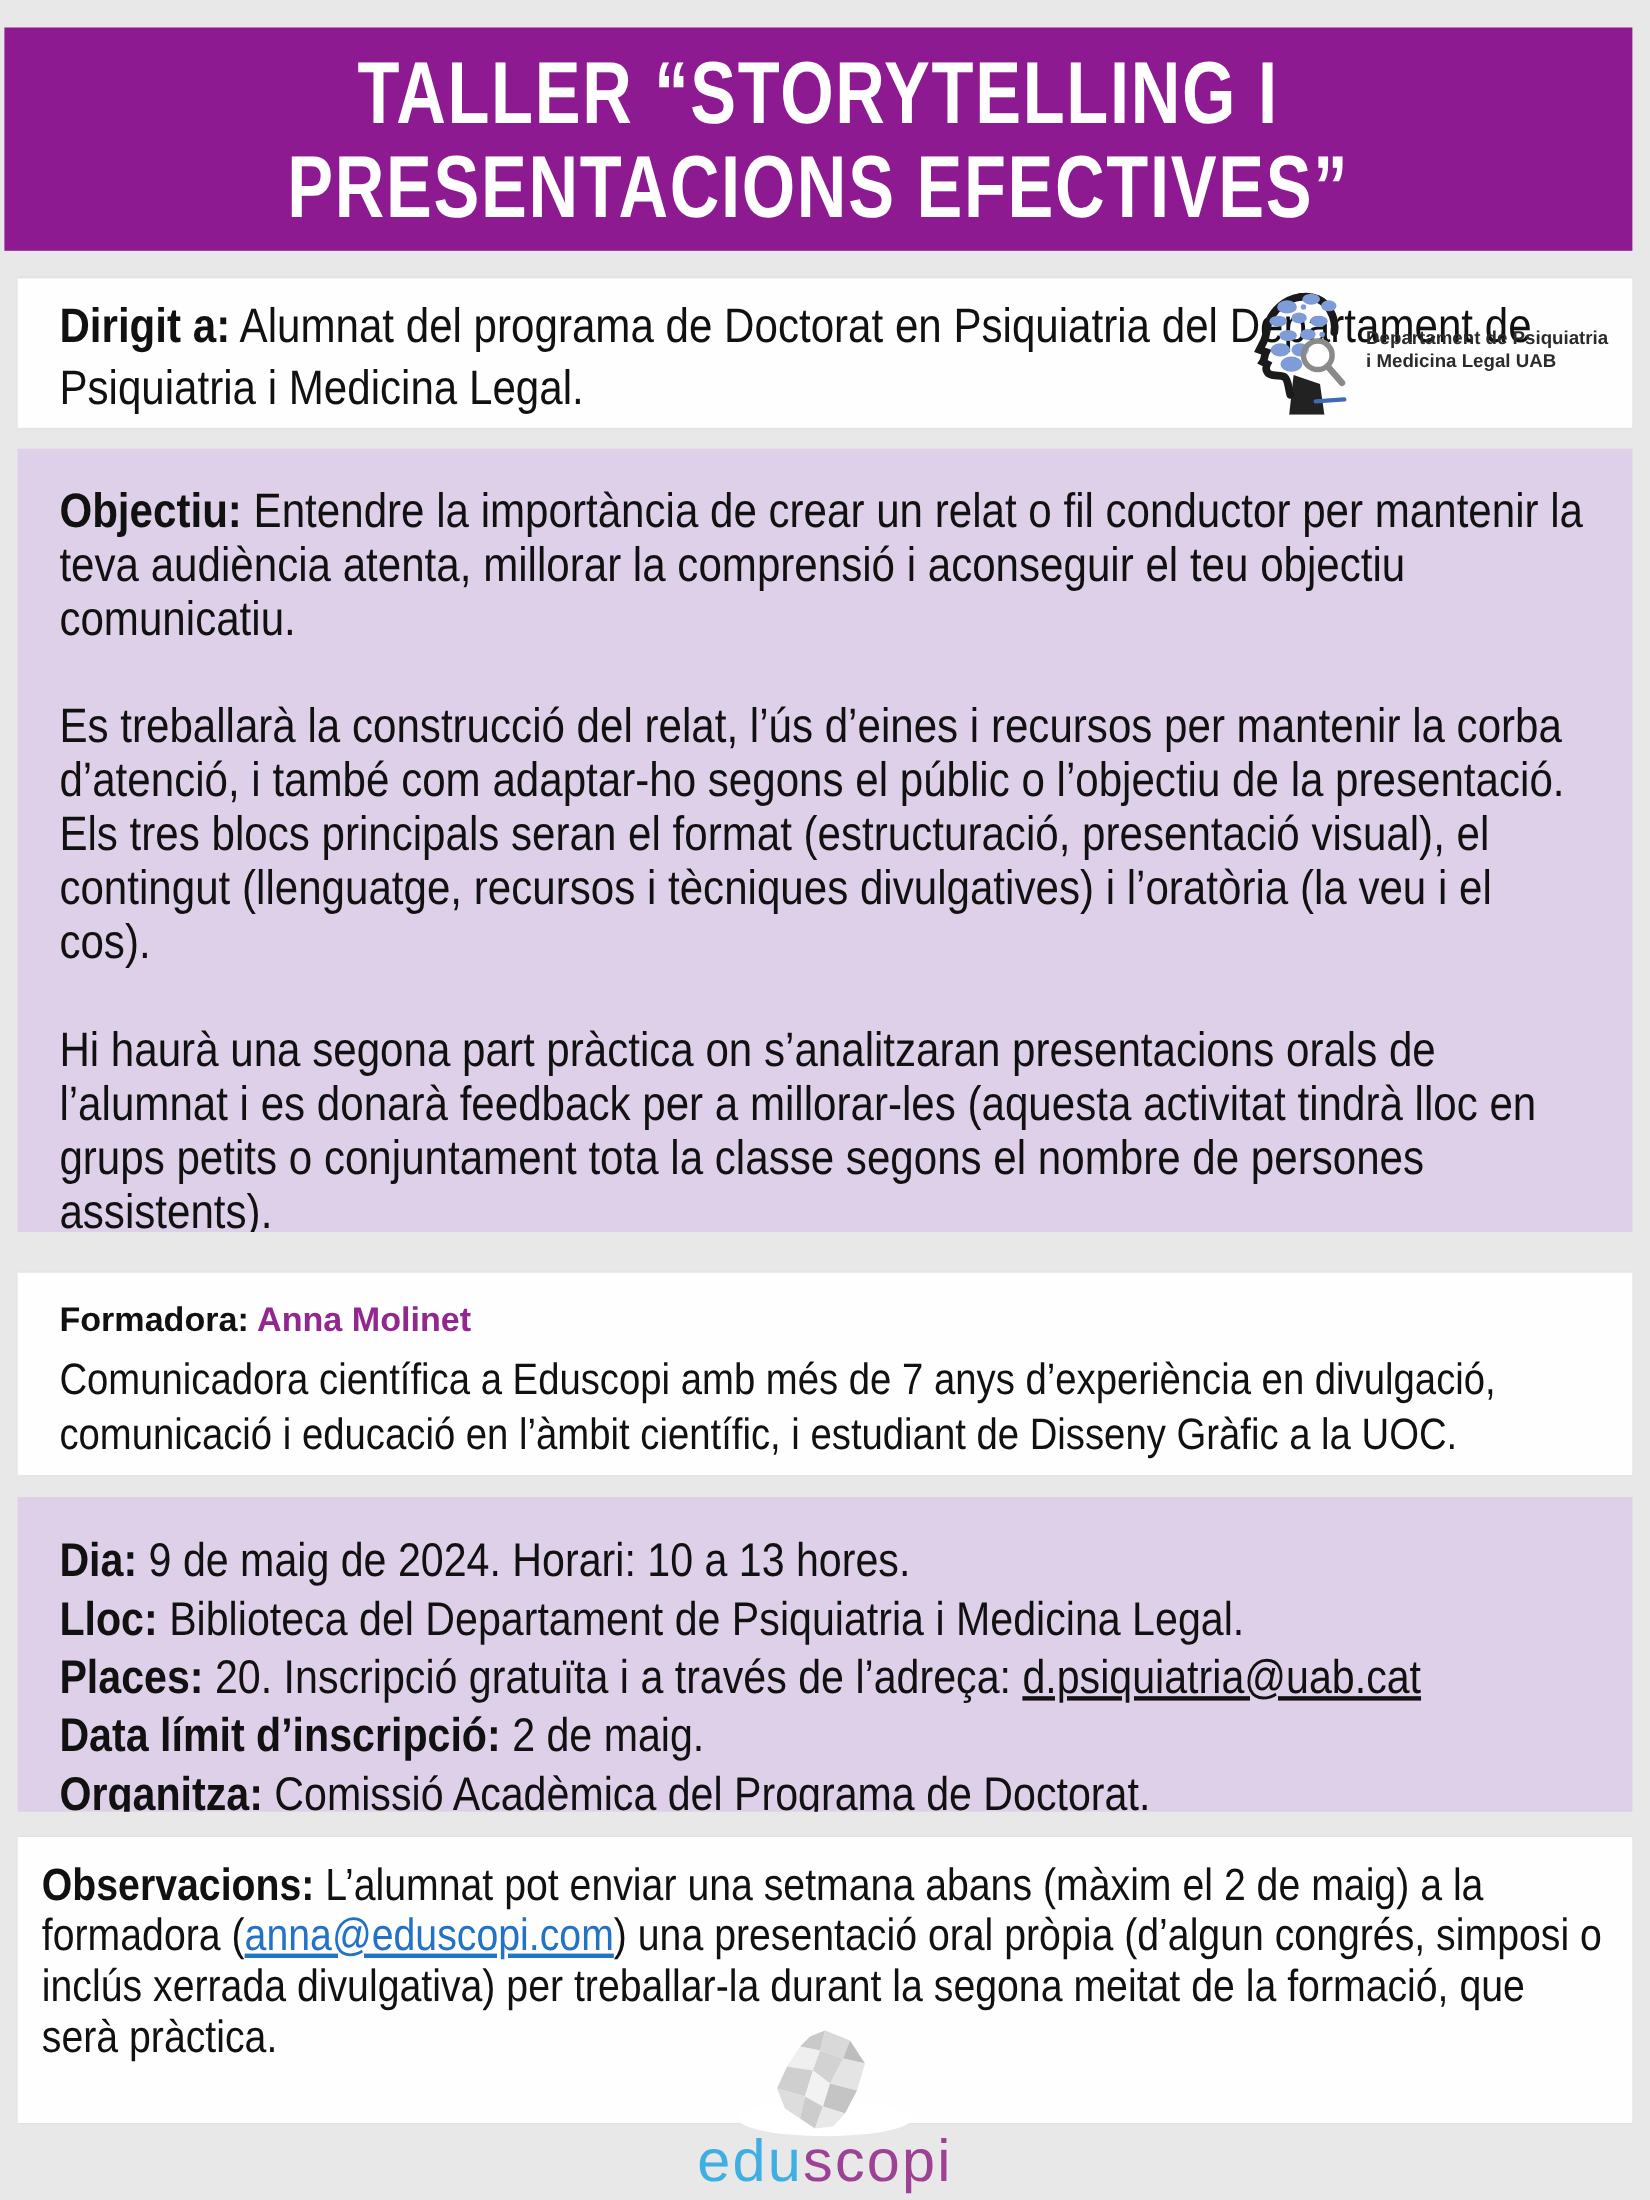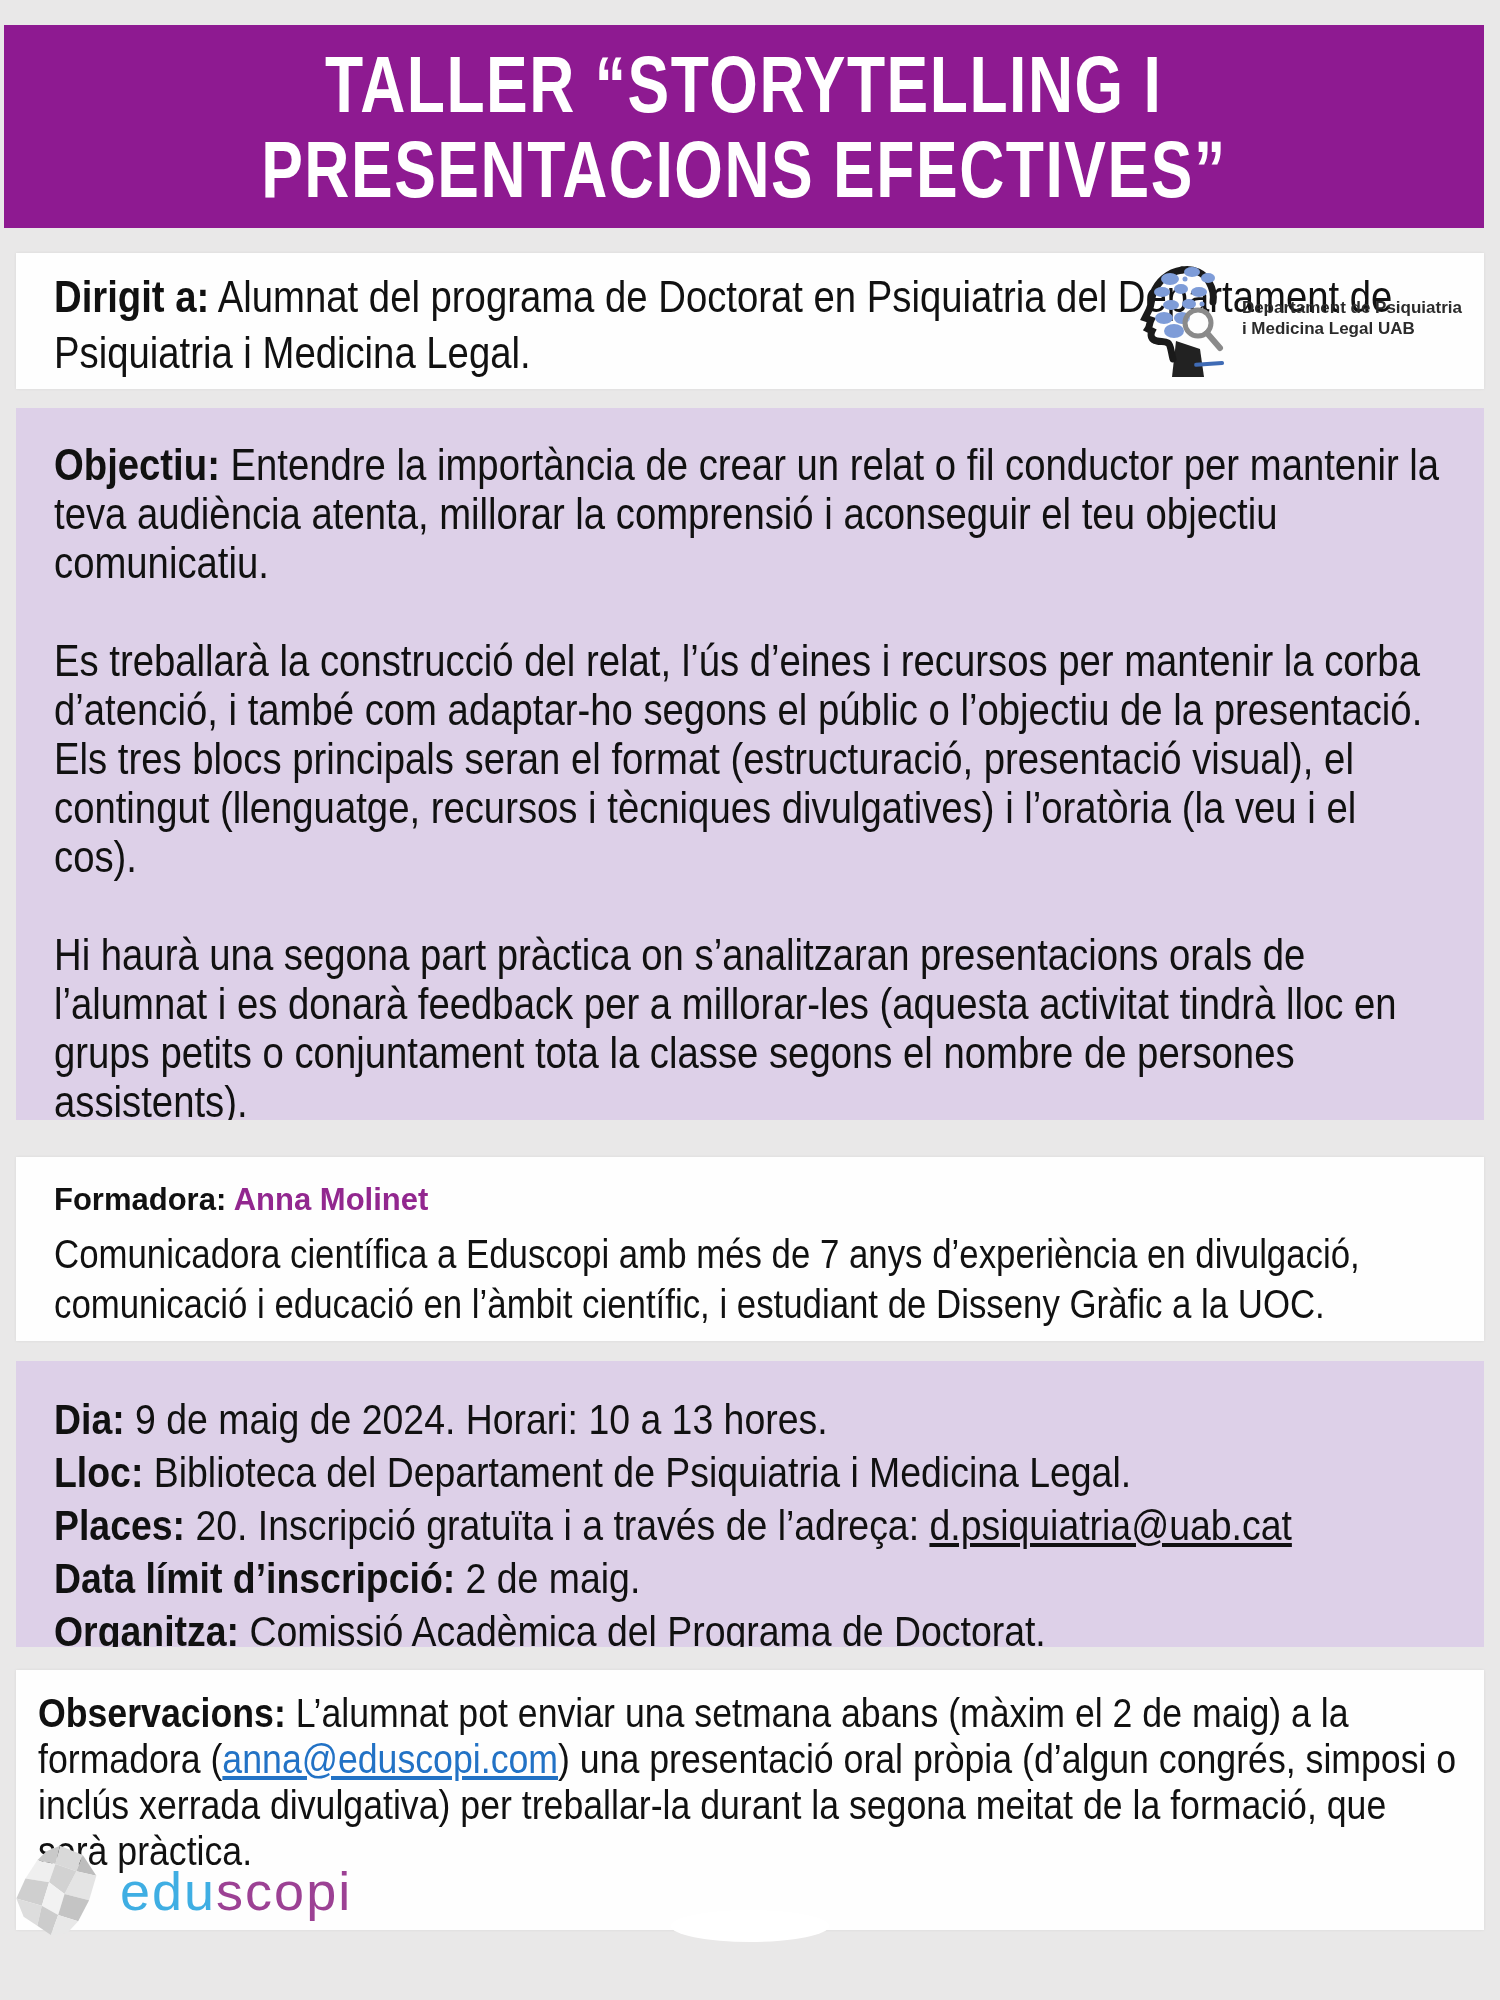--- a/index.html
+++ b/index.html
@@ -44,21 +44,21 @@
   #sec-details{top:1361px;height:286px;padding:32px 38px;overflow:hidden;}
   .dline{font-size:43px;line-height:53px;white-space:nowrap;}
   .dlink{color:#111;text-decoration:underline;}
 
   
   #sec-observacions{top:1670px;height:260px;padding:20px 22px;overflow:hidden;}
   #sec-observacions .txt{font-size:41px;line-height:46px;}
   .blink{color:#2272c5;text-decoration:underline;}
 
   
-  #footlogo{position:absolute;left:0;top:1844px;width:1500px;display:flex;
+  #footlogo{position:absolute;left:0;top:1844px;width:1500px;display:flex;flex-direction:column;
             align-items:center;z-index:5;}
   #footlogo .shadow{position:absolute;top:66px;left:671px;width:158px;height:32px;background:#ffffff;
             border-radius:50%;}
   #footlogo svg{position:relative;}
   .elogo-text{position:relative;font-size:54px;letter-spacing:2px;line-height:54px;margin-top:-6px;}
   .elogo-text .p1{color:#3faee3;}
   .elogo-text .p2{color:#9c4194;}
 </style>
 </head>
 <body>

